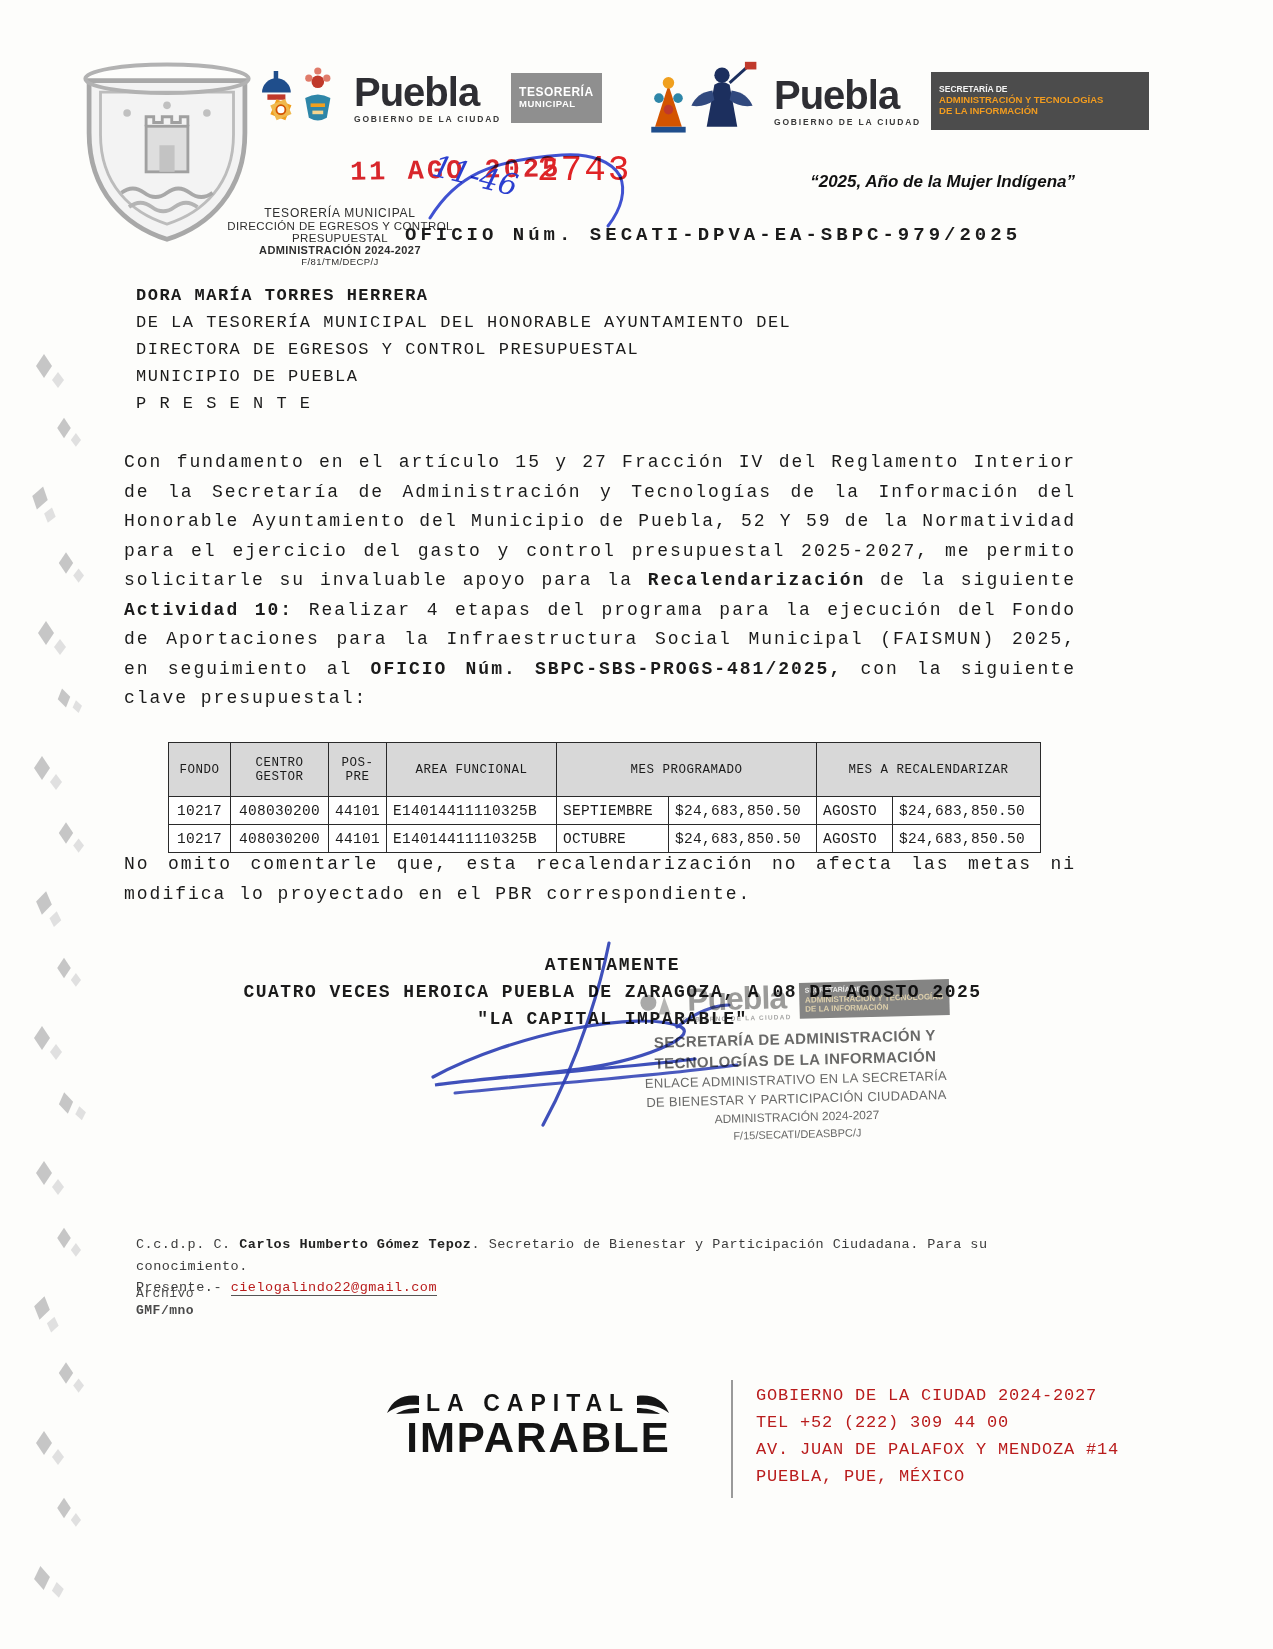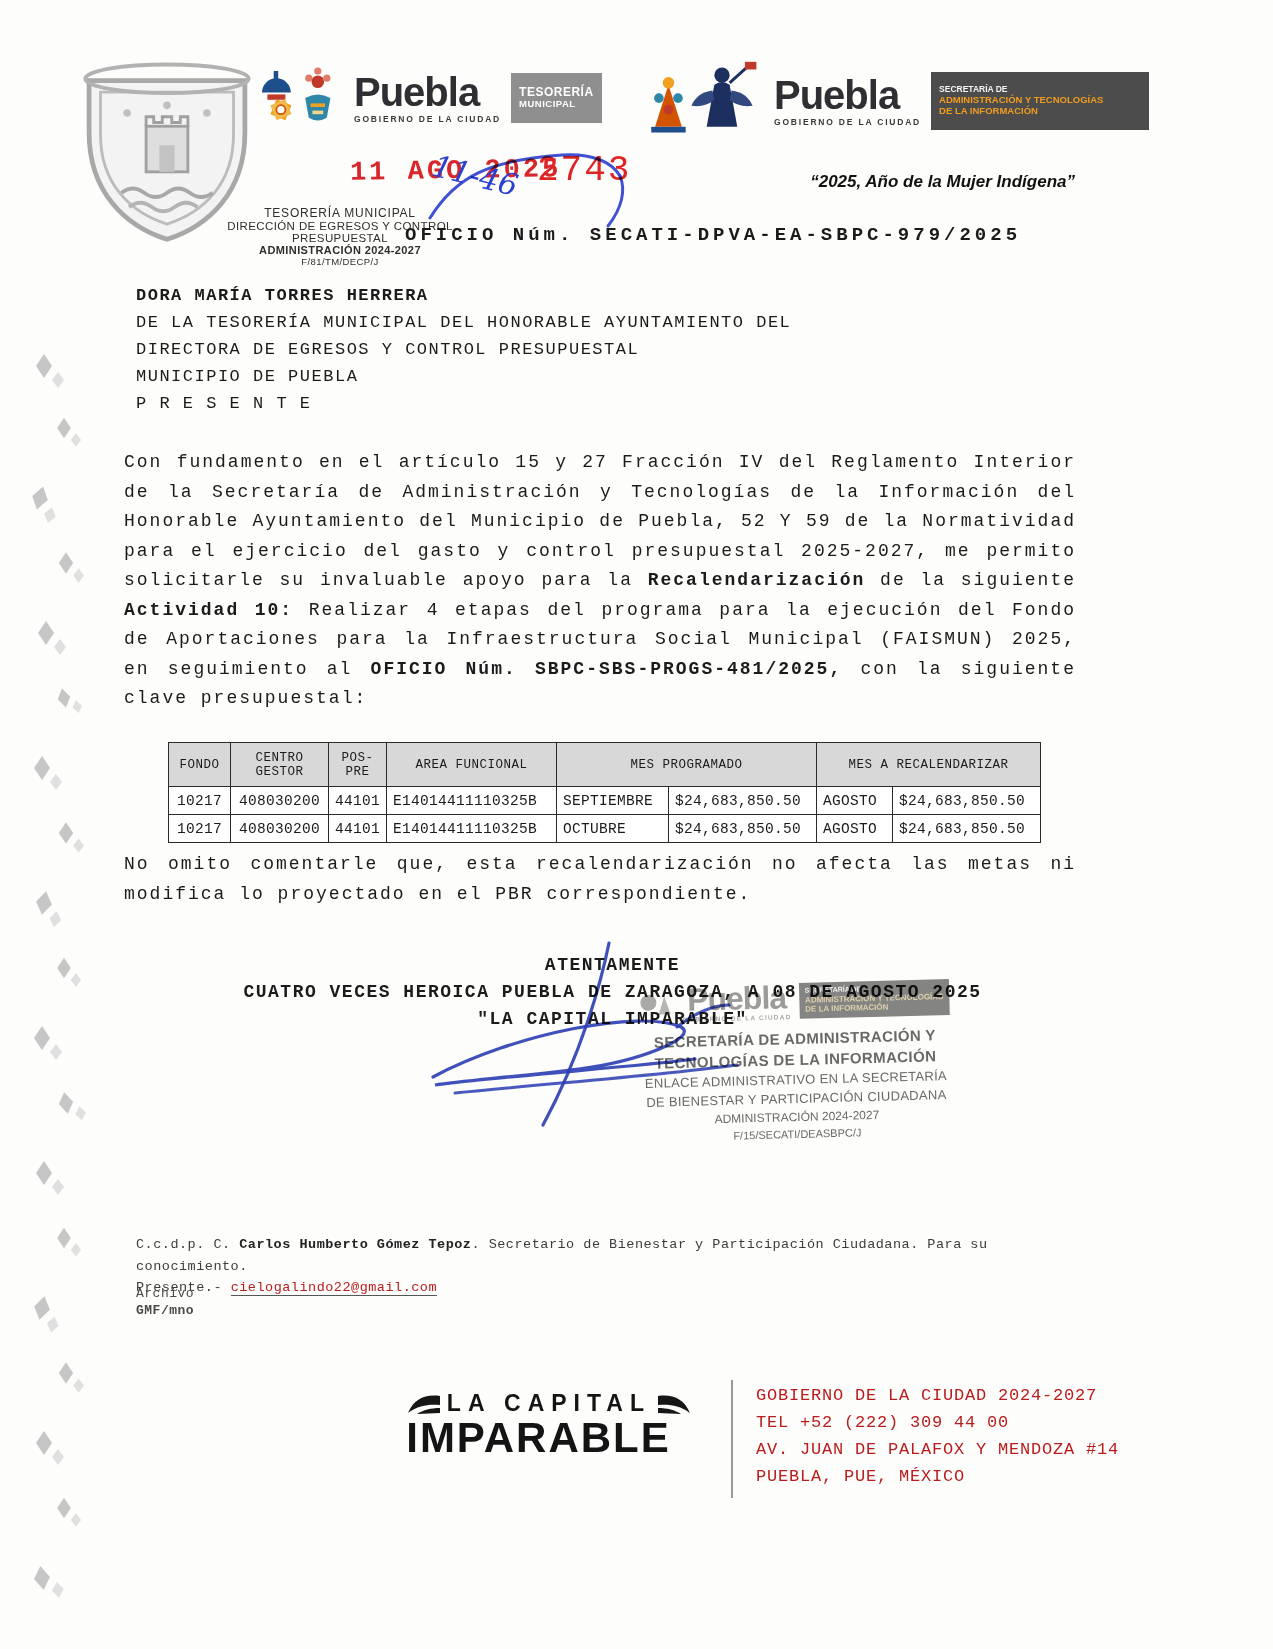--- a/index.html
+++ b/index.html
@@ -38,21 +38,21 @@
   .motto { font-family:"Liberation Sans",sans-serif; font-weight:700; font-style:italic; font-size:17px; text-align:right; color:#111; }
 
   .addressee { font-size:17px; line-height:27px; letter-spacing:1.5px; }
   .addressee .nm { font-weight:700; }
 
   .bodytext { font-size:18px; line-height:29.5px; letter-spacing:2px; text-align:justify; }
   .bodytext b { font-weight:700; }
 
   table.ptable { border-collapse:collapse; background:#fff; }
   .ptable th, .ptable td { border:1.6px solid #2a2a2a; padding:3px 6px; }
-  .ptable th { background:#d8d8d8; font-weight:400; font-size:12.5px; letter-spacing:.5px; white-space:pre-line; text-align:center; vertical-align:middle; height:44px; }
+  .ptable th { background:#d8d8d8; font-weight:400; font-size:12.5px; letter-spacing:.5px; white-space:pre-line; text-align:center; vertical-align:middle; height:54px; }
   .ptable td { font-size:14.5px; letter-spacing:.3px; height:28px; white-space:nowrap; }
   .ptable td.c { text-align:center; }
 
   .sig-head { text-align:center; font-weight:700; font-size:18px; line-height:27px; letter-spacing:1.5px; }
   .name-block { text-align:center; font-weight:700; font-size:17.5px; line-height:25.5px; letter-spacing:1px; }
 
   .stamp { transform:rotate(-1.5deg); mix-blend-mode:multiply; opacity:.85; text-align:center;
            font-family:"Liberation Sans",sans-serif; color:#4f4f4f; }
   .stamp .srow { display:flex; align-items:center; justify-content:center; gap:8px; margin-bottom:8px; }
   .stamp .sbrand { font-weight:800; font-size:32px; letter-spacing:-1px; color:#8b8b8b; line-height:30px; }
@@ -67,21 +67,21 @@
 
   .sig-ink { mix-blend-mode:multiply; }
 
   .ccdp { font-size:13.5px; line-height:21.5px; letter-spacing:.5px; color:#3c3c3c; }
   .ccdp .nm { font-weight:700; color:#222; }
   .email { color:#b91c1c; border-bottom:1.3px solid #555; cursor:pointer; }
   .small-note { font-size:13px; color:#4a4a4a; letter-spacing:.5px; }
   .initials { font-weight:700; }
 
   .brand-foot { text-align:center; color:#141414; }
-  .brand-foot .row1 { display:flex; align-items:center; justify-content:flex-end; gap:6px; }
+  .brand-foot .row1 { display:flex; align-items:center; justify-content:flex-start; gap:6px; }
   .brand-foot .cap { font-family:"Liberation Sans",sans-serif; font-weight:800; font-size:23px; letter-spacing:7px; }
   .brand-foot .imp { font-family:"Liberation Sans",sans-serif; font-weight:800; font-size:42px; letter-spacing:2px; line-height:42px; }
 
   .divider { width:1.5px; background:#9a9a9a; }
   .contact { font-size:17px; line-height:27px; letter-spacing:.8px; color:#b91c1c; }
 </style>
 </head>
 <body>
 
 <div class="page">

